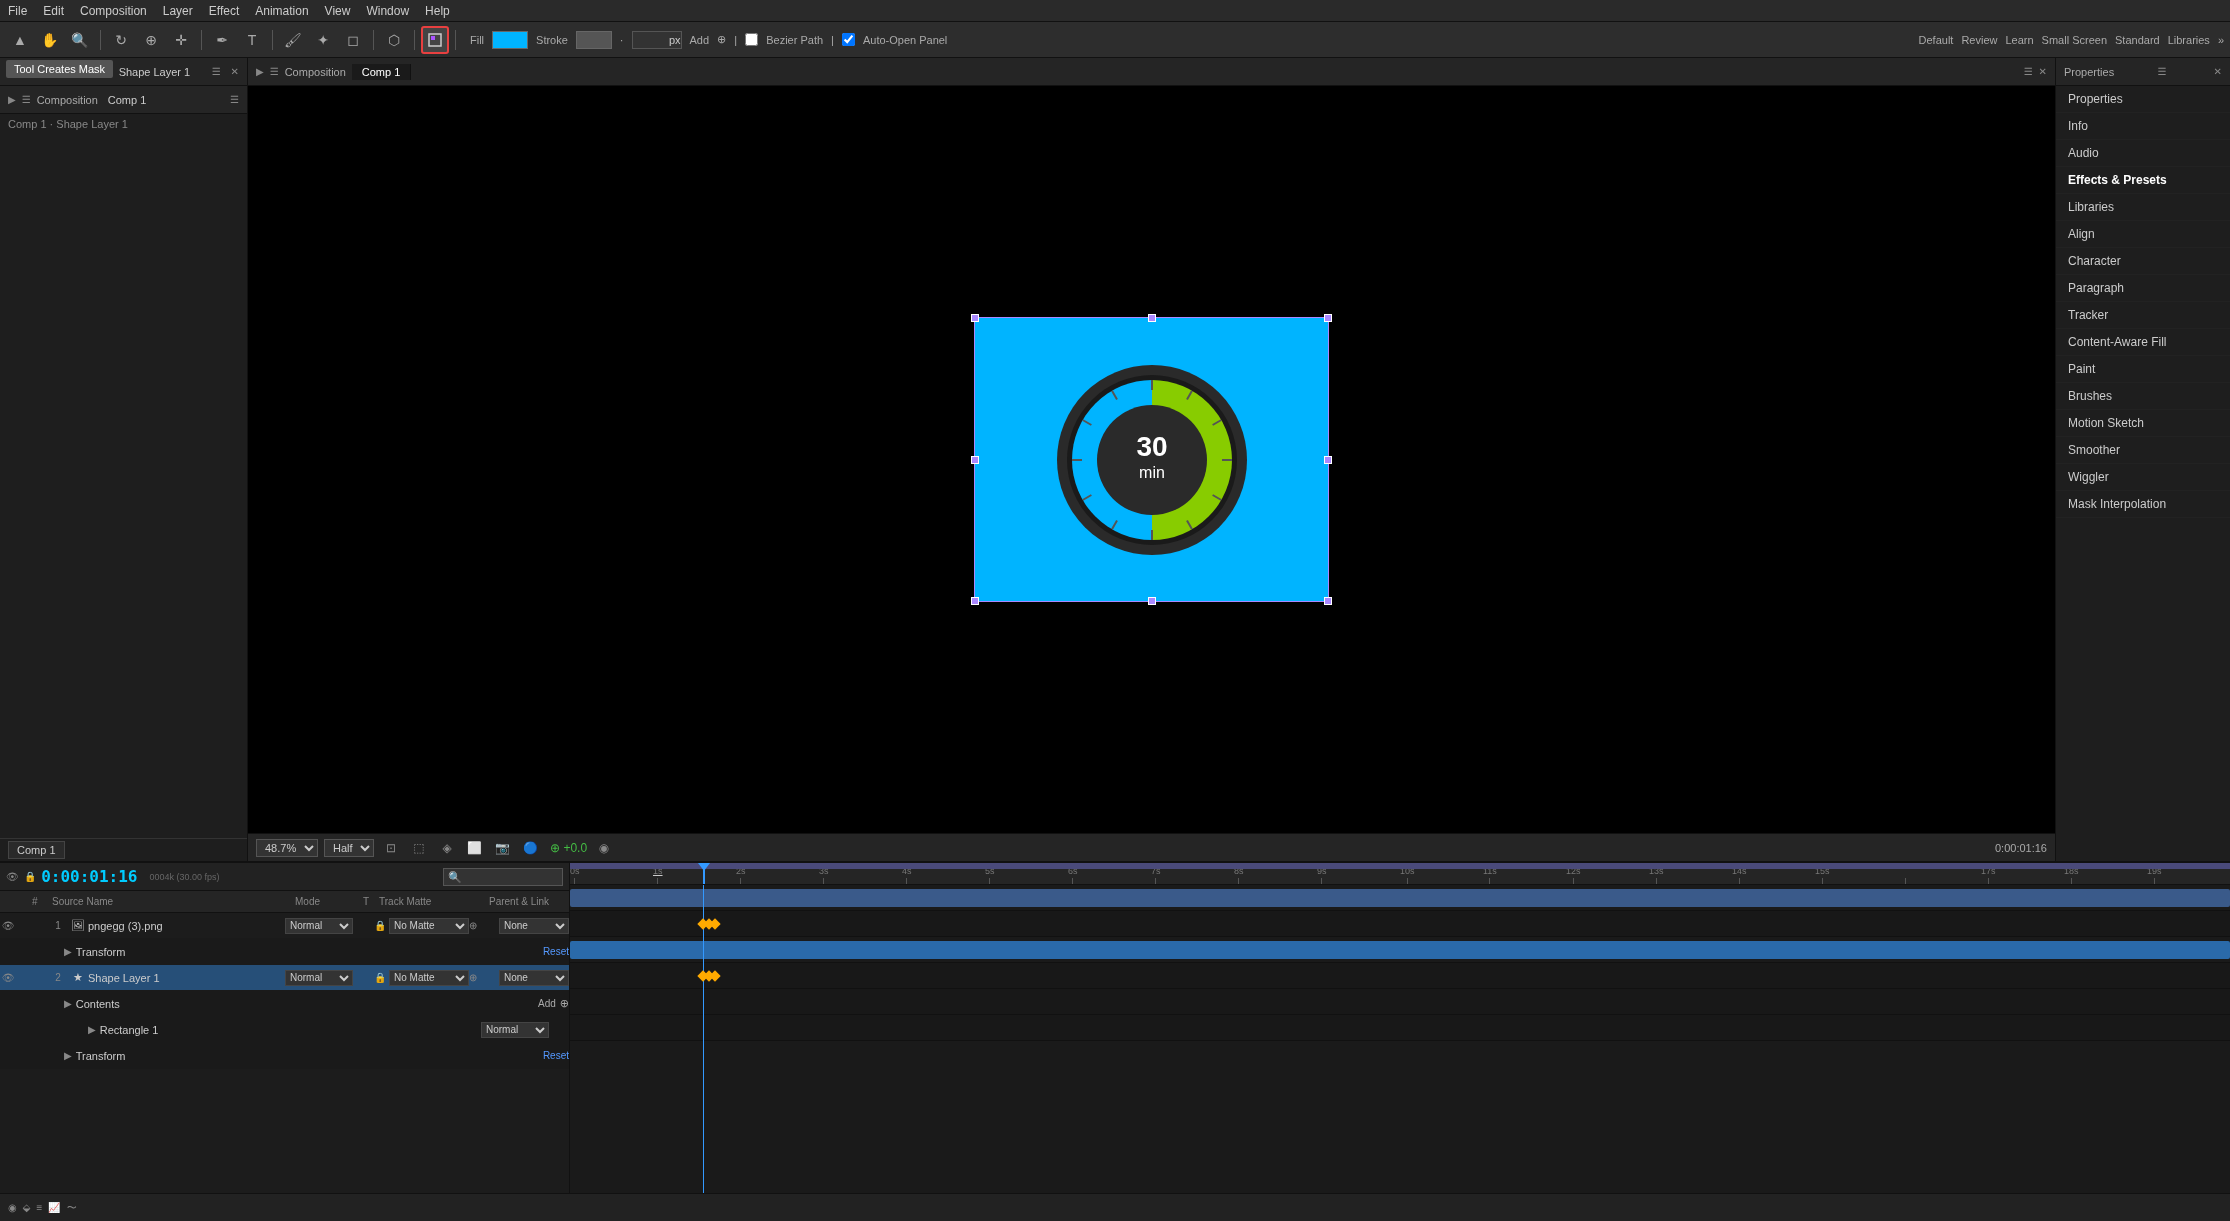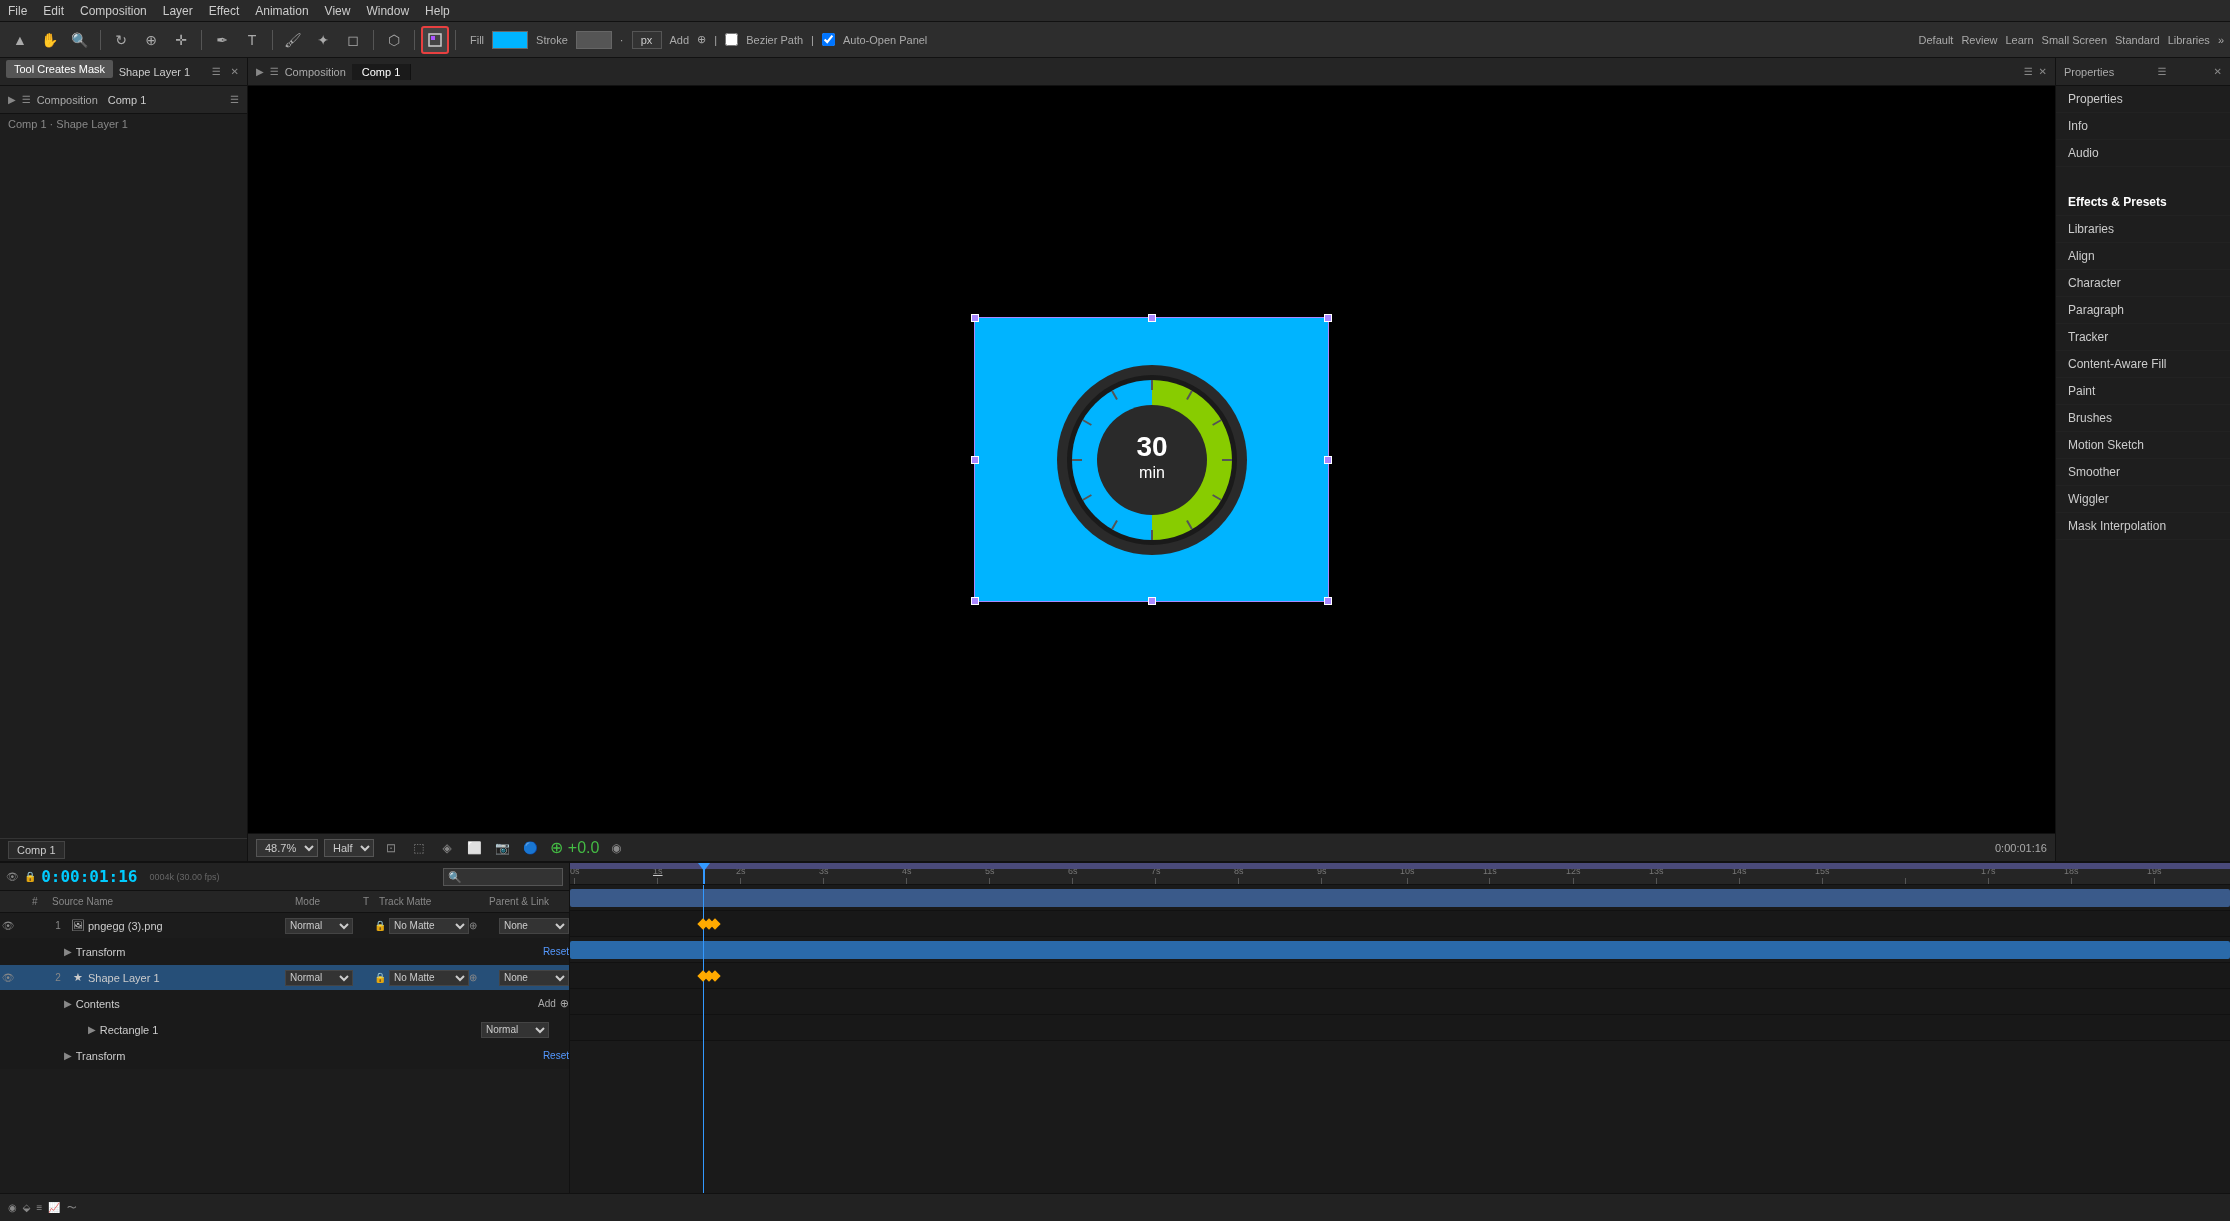--- a/index.html
+++ b/index.html
@@ -273,21 +273,21 @@
       font-size: 11px;
       color: #aaa;
     }
     .right-panel-item {
       padding: 6px 12px;
       font-size: 12px;
       color: #ccc;
       cursor: pointer;
       border-bottom: 1px solid #222;
     }
-    .right-panel-item.highlight { color: #fff; font-weight: bold; margin-top: 22px; }
+    .right-panel-item.highlight { color: #fff; font-weight: bold; }
 
     
     .timeline-area {
       height: 360px;
       display: flex;
       flex-direction: column;
       border-top: 2px solid #111;
       flex-shrink: 0;
     }
     .timeline-content {
@@ -504,21 +504,21 @@
   <div class="tool-sep"></div>
 
   <div class="tool-tooltip">Tool Creates Mask</div>
 
   <div class="toolbar-right">
     <span class="toolbar-label">Fill</span>
     <div class="toolbar-fill"></div>
     <span class="toolbar-label">Stroke</span>
     <div class="toolbar-stroke"></div>
     <span class="toolbar-label">·</span>
-    <input class="toolbar-input" value="px" style="width: 30px;">
+    <input class="toolbar-input" value="px" style="width: 50px; text-align: right;">
     <span class="toolbar-label">Add</span>
     <span class="toolbar-label">⊕</span>
     <span class="toolbar-label">|</span>
     <input type="checkbox" style="">
     <span class="toolbar-label">Bezier Path</span>
     <span class="toolbar-label">|</span>
     <input type="checkbox" checked="" style="">
     <span class="toolbar-label">Auto-Open Panel</span>
     <span class="toolbar-label" style="flex:1;"></span>
     <span class="toolbar-label">Default</span>
@@ -633,21 +633,21 @@
         </select>
         <select class="comp-zoom">
           <option>Half</option>
         </select>
         <div class="ctrl-btn">⊡</div>
         <div class="ctrl-btn">⬚</div>
         <div class="ctrl-btn">◈</div>
         <div class="ctrl-btn">⬜</div>
         <div class="ctrl-btn">📷</div>
         <div class="ctrl-btn">🔵</div>
-        <div style="color:#44bb44; font-size:16px; margin-left:2px;">⊕ +0.0</div>
+        <div style="color:#44bb44; font-size:12px; margin-left:2px;">⊕ +0.0</div>
         <div class="ctrl-btn">◉</div>
         <div style="flex:1;"></div>
         <span class="comp-time">0:00:01:16</span>
       </div>
     </div>
   </div>
 
   <div class="right-panel">
     <div class="right-panel-header">
       <span class="right-panel-title">Properties</span>

